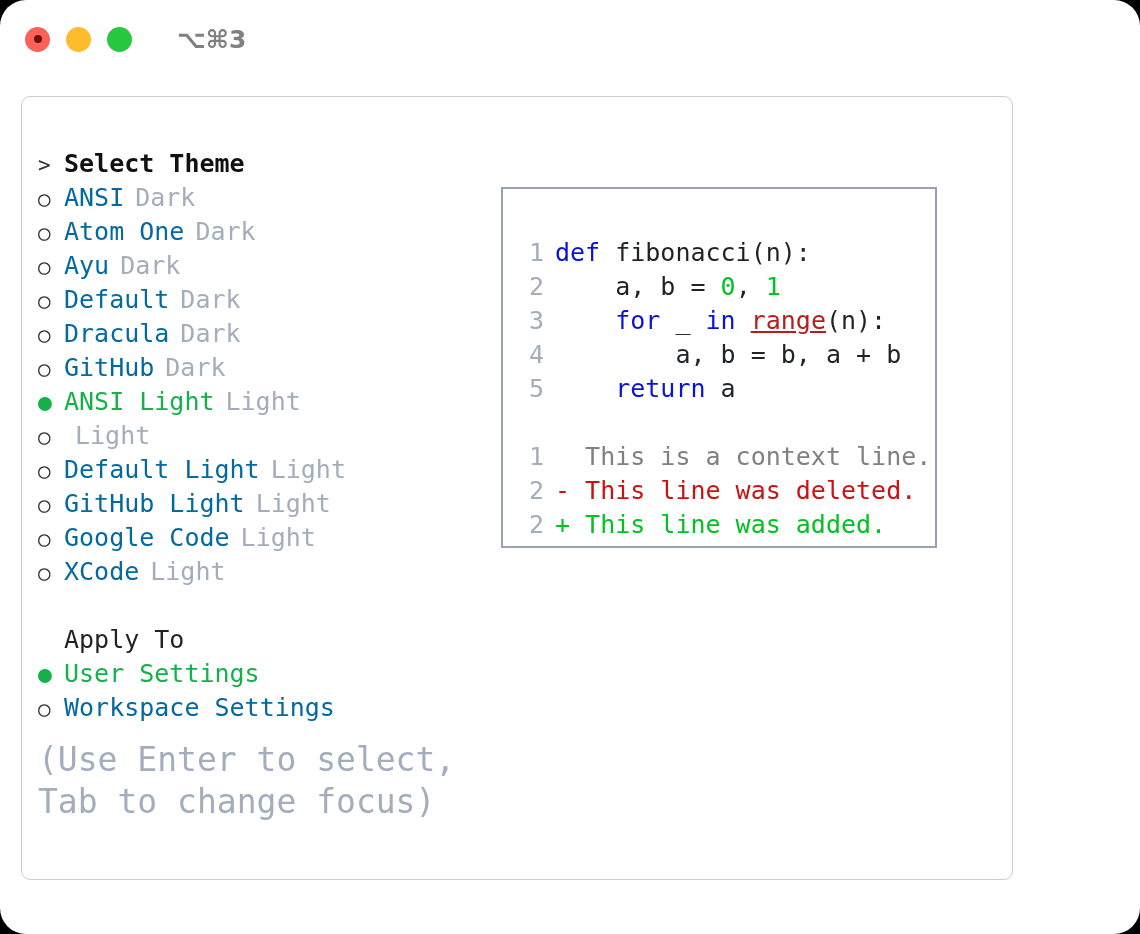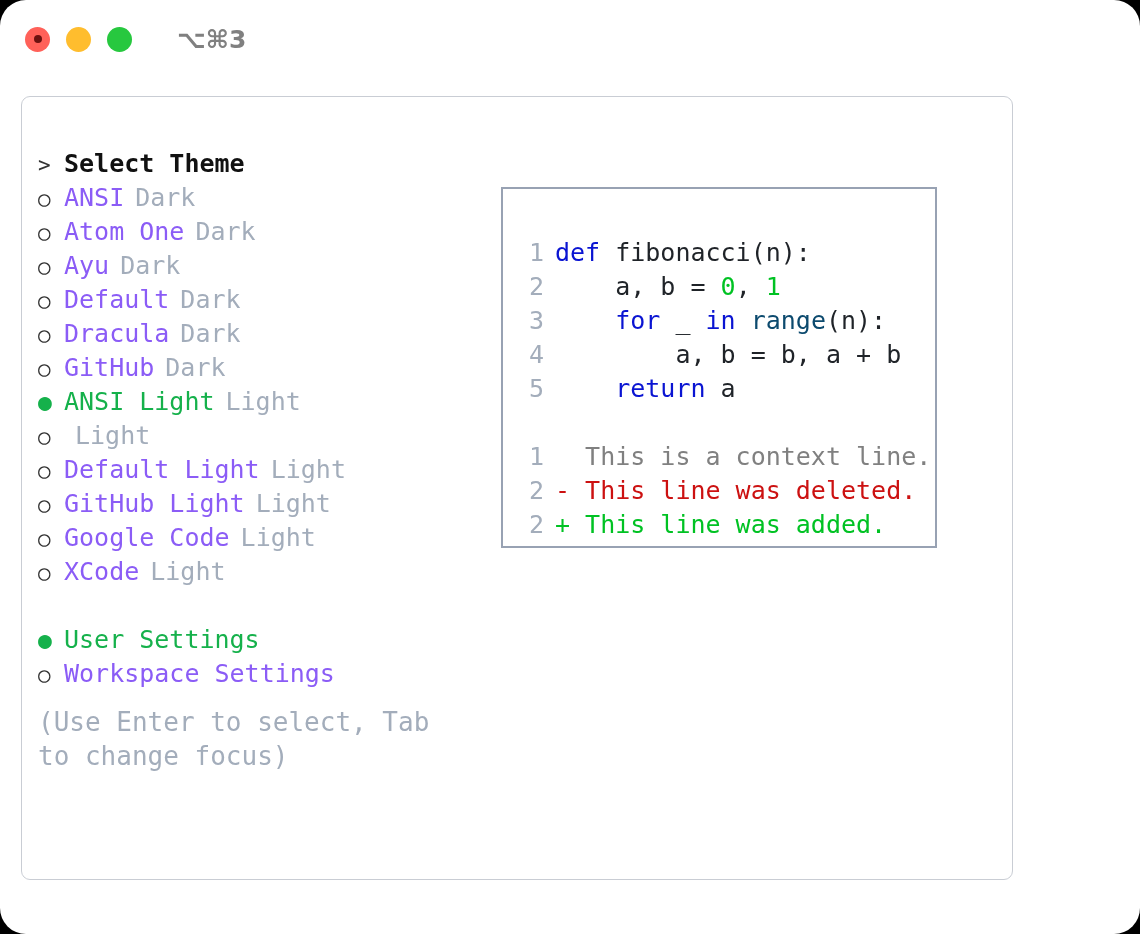--- a/index.html
+++ b/index.html
@@ -110,43 +110,43 @@
   }
   .marker {
     width: 26px;
     flex: 0 0 26px;
     color: #333333;
     font-size: 21px;
     line-height: 34px;
   }
   .marker.filled { color: #15b14b; font-size: 23px; }
   .opt-label {
-    color: #8b5cf6;
+    color: #0369a1;
   }
   .opt-label.selected { color: #15b14b; }
   .opt-tag {
     color: #a3adbb;
     padding-left: 11px;
   }
 
   .group-head {
     height: 34px;
     line-height: 34px;
     font-size: 25px;
     color: #1f2328;
     padding-left: 26px;
     white-space: pre;
   }
 
   .spacer-row { height: 34px; }
 
   #hint {
     margin-top: 14px;
-    font-size: 26px;
-    line-height: 34px;
+    font-size: 33px;
+    line-height: 42px;
     color: #a3adbb;
     width: 420px;
     white-space: pre-wrap;
   }
 
   
   #preview-box {
     margin-top: 40px;
     width: 436px;
     height: 361px;
@@ -165,21 +165,21 @@
   }
   .code-line { height: 34px; line-height: 34px; white-space: pre; }
   .ln {
     display: inline-block;
     width: 22px;
     text-align: right;
     color: #a3adbb;
   }
   .ln-gap { display: inline-block; width: 11px; }
   .tok-kw   { color: #0a14d2; }
-  .tok-fn   { color: #0c4a6e; }
+  .tok-fn   { color: #b91c1c; text-decoration: underline; }
   .tok-num  { color: #00c223; }
   .tok-plain{ color: #1f2328; }
   .diff-ctx { color: #808080; text-align: right; }
   .diff-del { color: #cc1111; }
   .diff-add { color: #00c223; }
 </style>
 </head>
 <body>
 
 <div id="page">
@@ -209,20 +209,21 @@
           <div class="opt-row"><span class="marker filled">●</span><span class="opt-label selected">ANSI Light</span><span class="opt-tag">Light</span></div>
           <div class="opt-row"><span class="marker">○</span><span class="opt-tag">Light</span></div>
           <div class="opt-row"><span class="marker">○</span><span class="opt-label">Default Light</span><span class="opt-tag">Light</span></div>
           <div class="opt-row"><span class="marker">○</span><span class="opt-label">GitHub Light</span><span class="opt-tag">Light</span></div>
           <div class="opt-row"><span class="marker">○</span><span class="opt-label">Google Code</span><span class="opt-tag">Light</span></div>
           <div class="opt-row"><span class="marker">○</span><span class="opt-label">XCode</span><span class="opt-tag">Light</span></div>
         </div>
 
       <div class="spacer-row"></div>
 
+      <div class="group-head">Apply To</div>
 
       <div id="apply-list">
           <div class="opt-row"><span class="marker filled">●</span><span class="opt-label selected">User Settings</span></div>
           <div class="opt-row"><span class="marker">○</span><span class="opt-label">Workspace Settings</span></div>
         </div>
 
       <div id="hint">(Use Enter to select, Tab to change focus)</div>
     </div>
 
     <div id="right-col">

